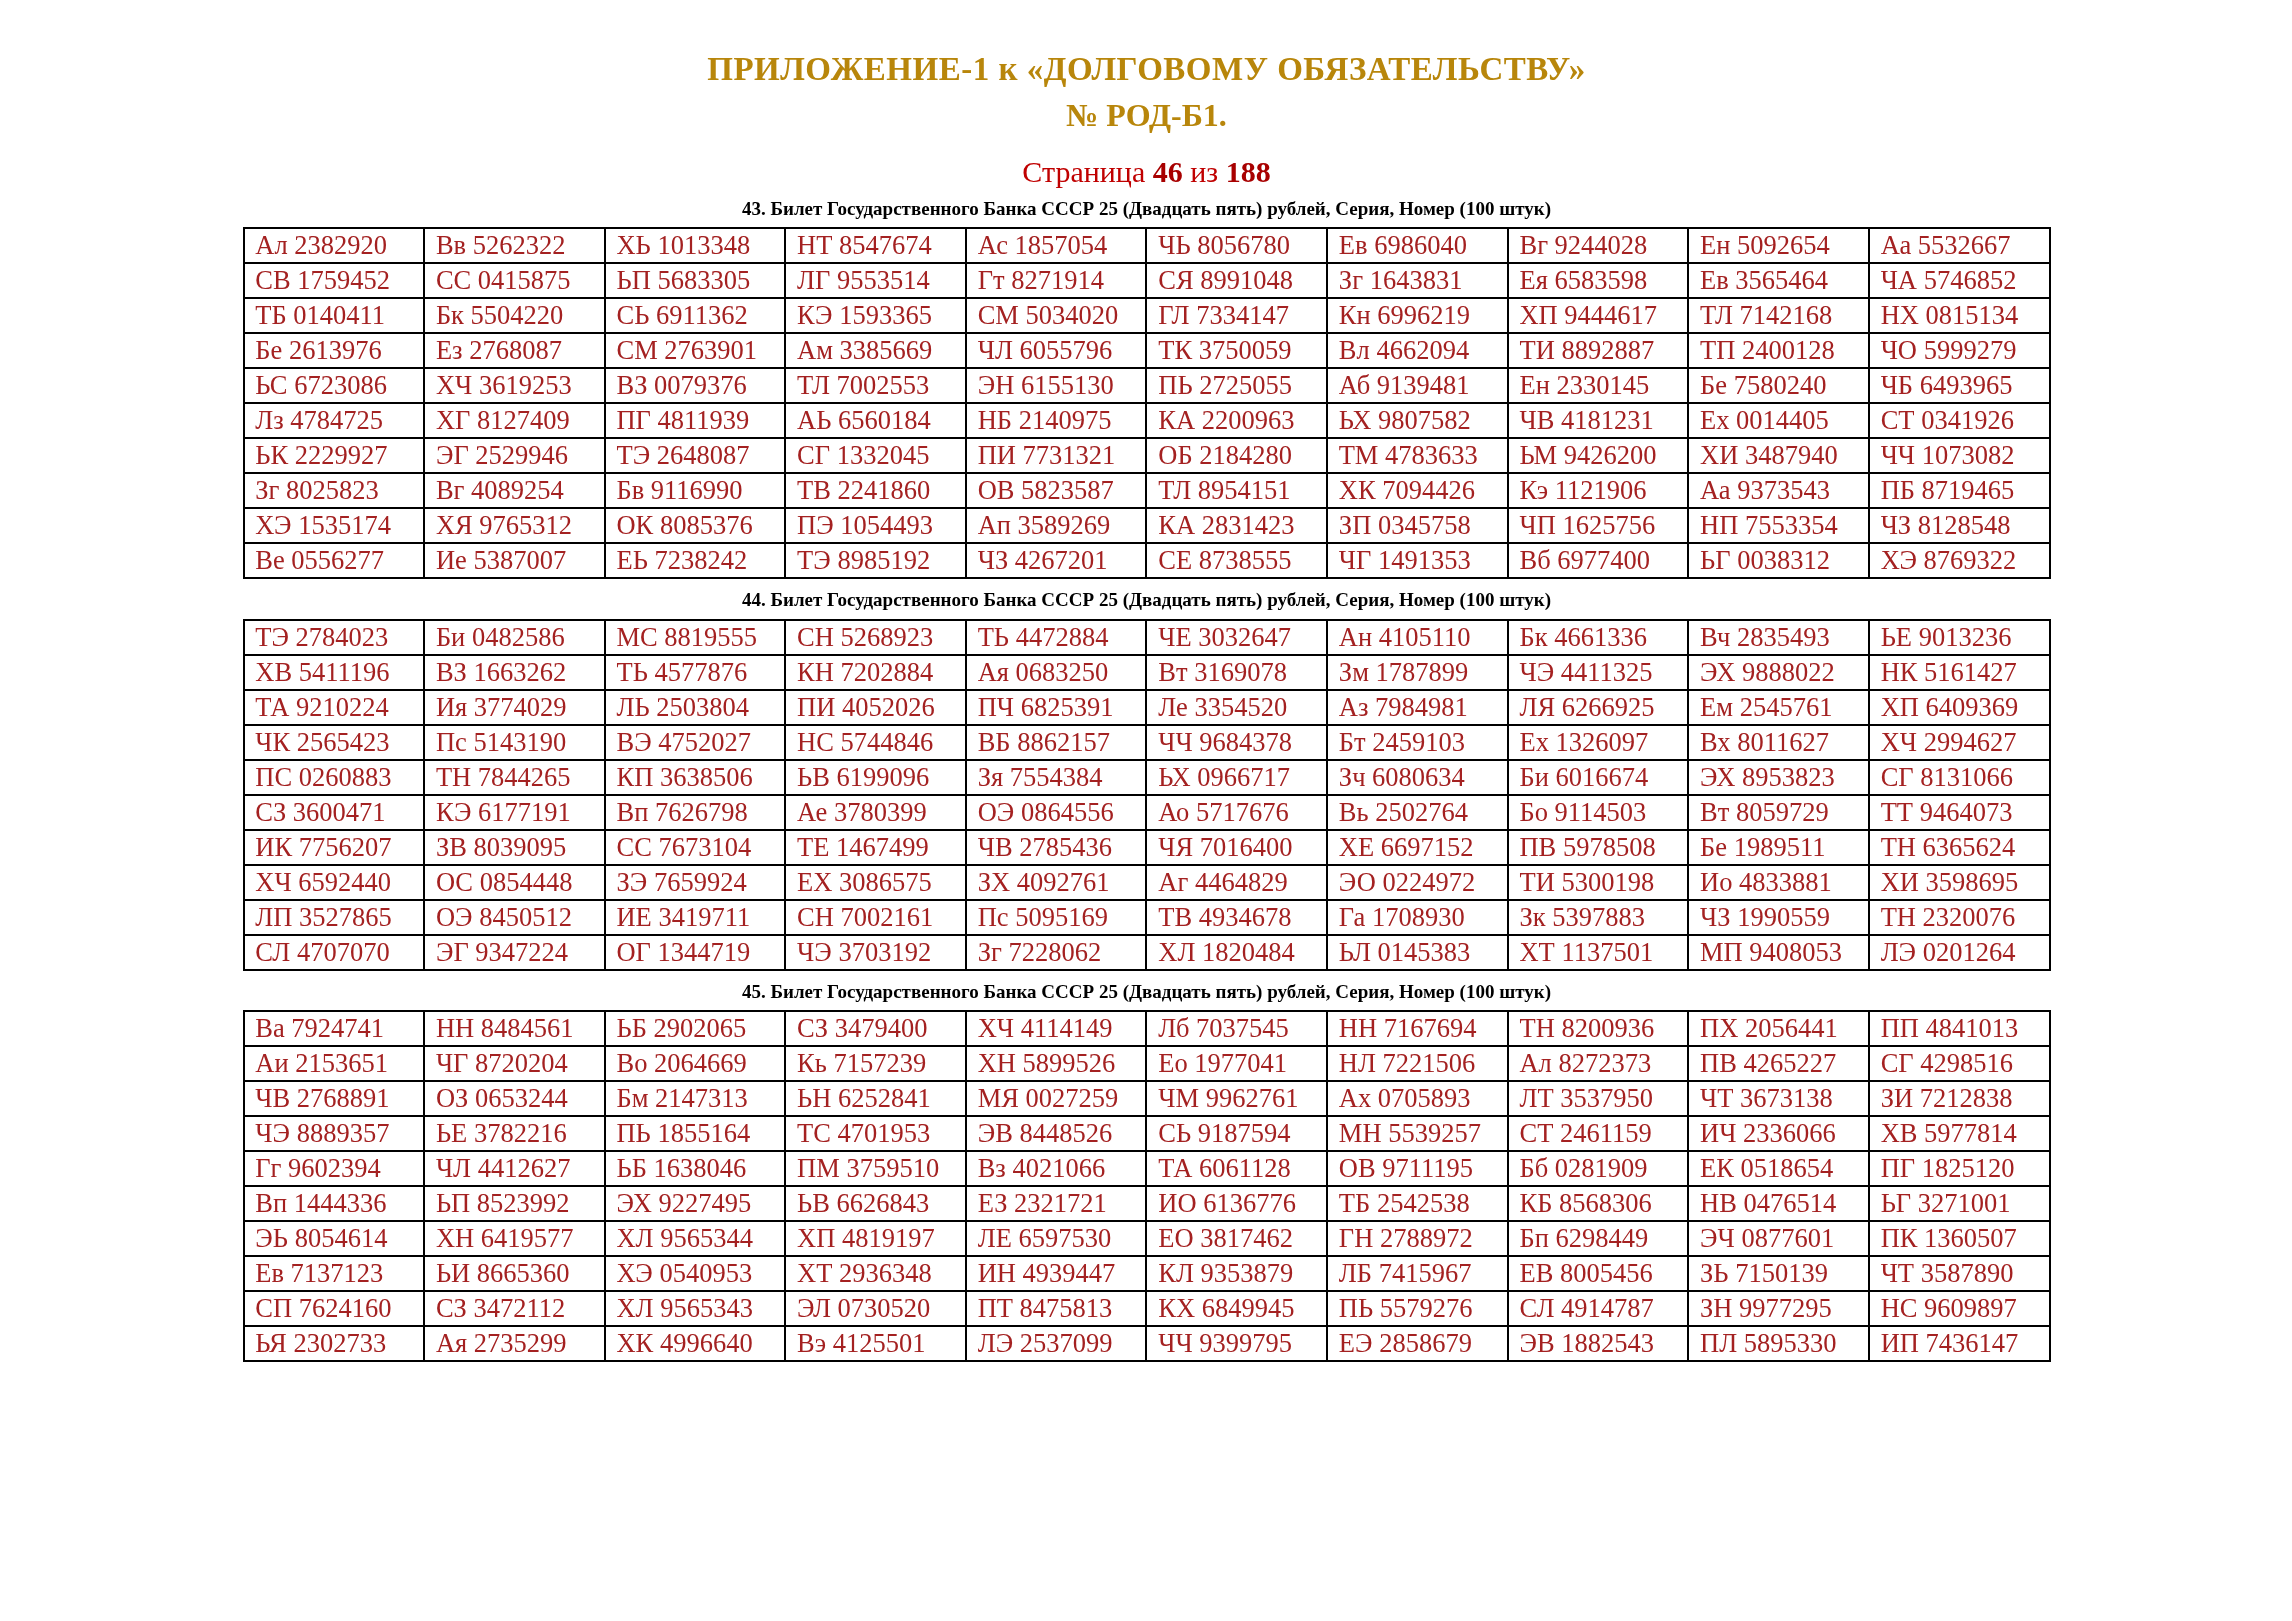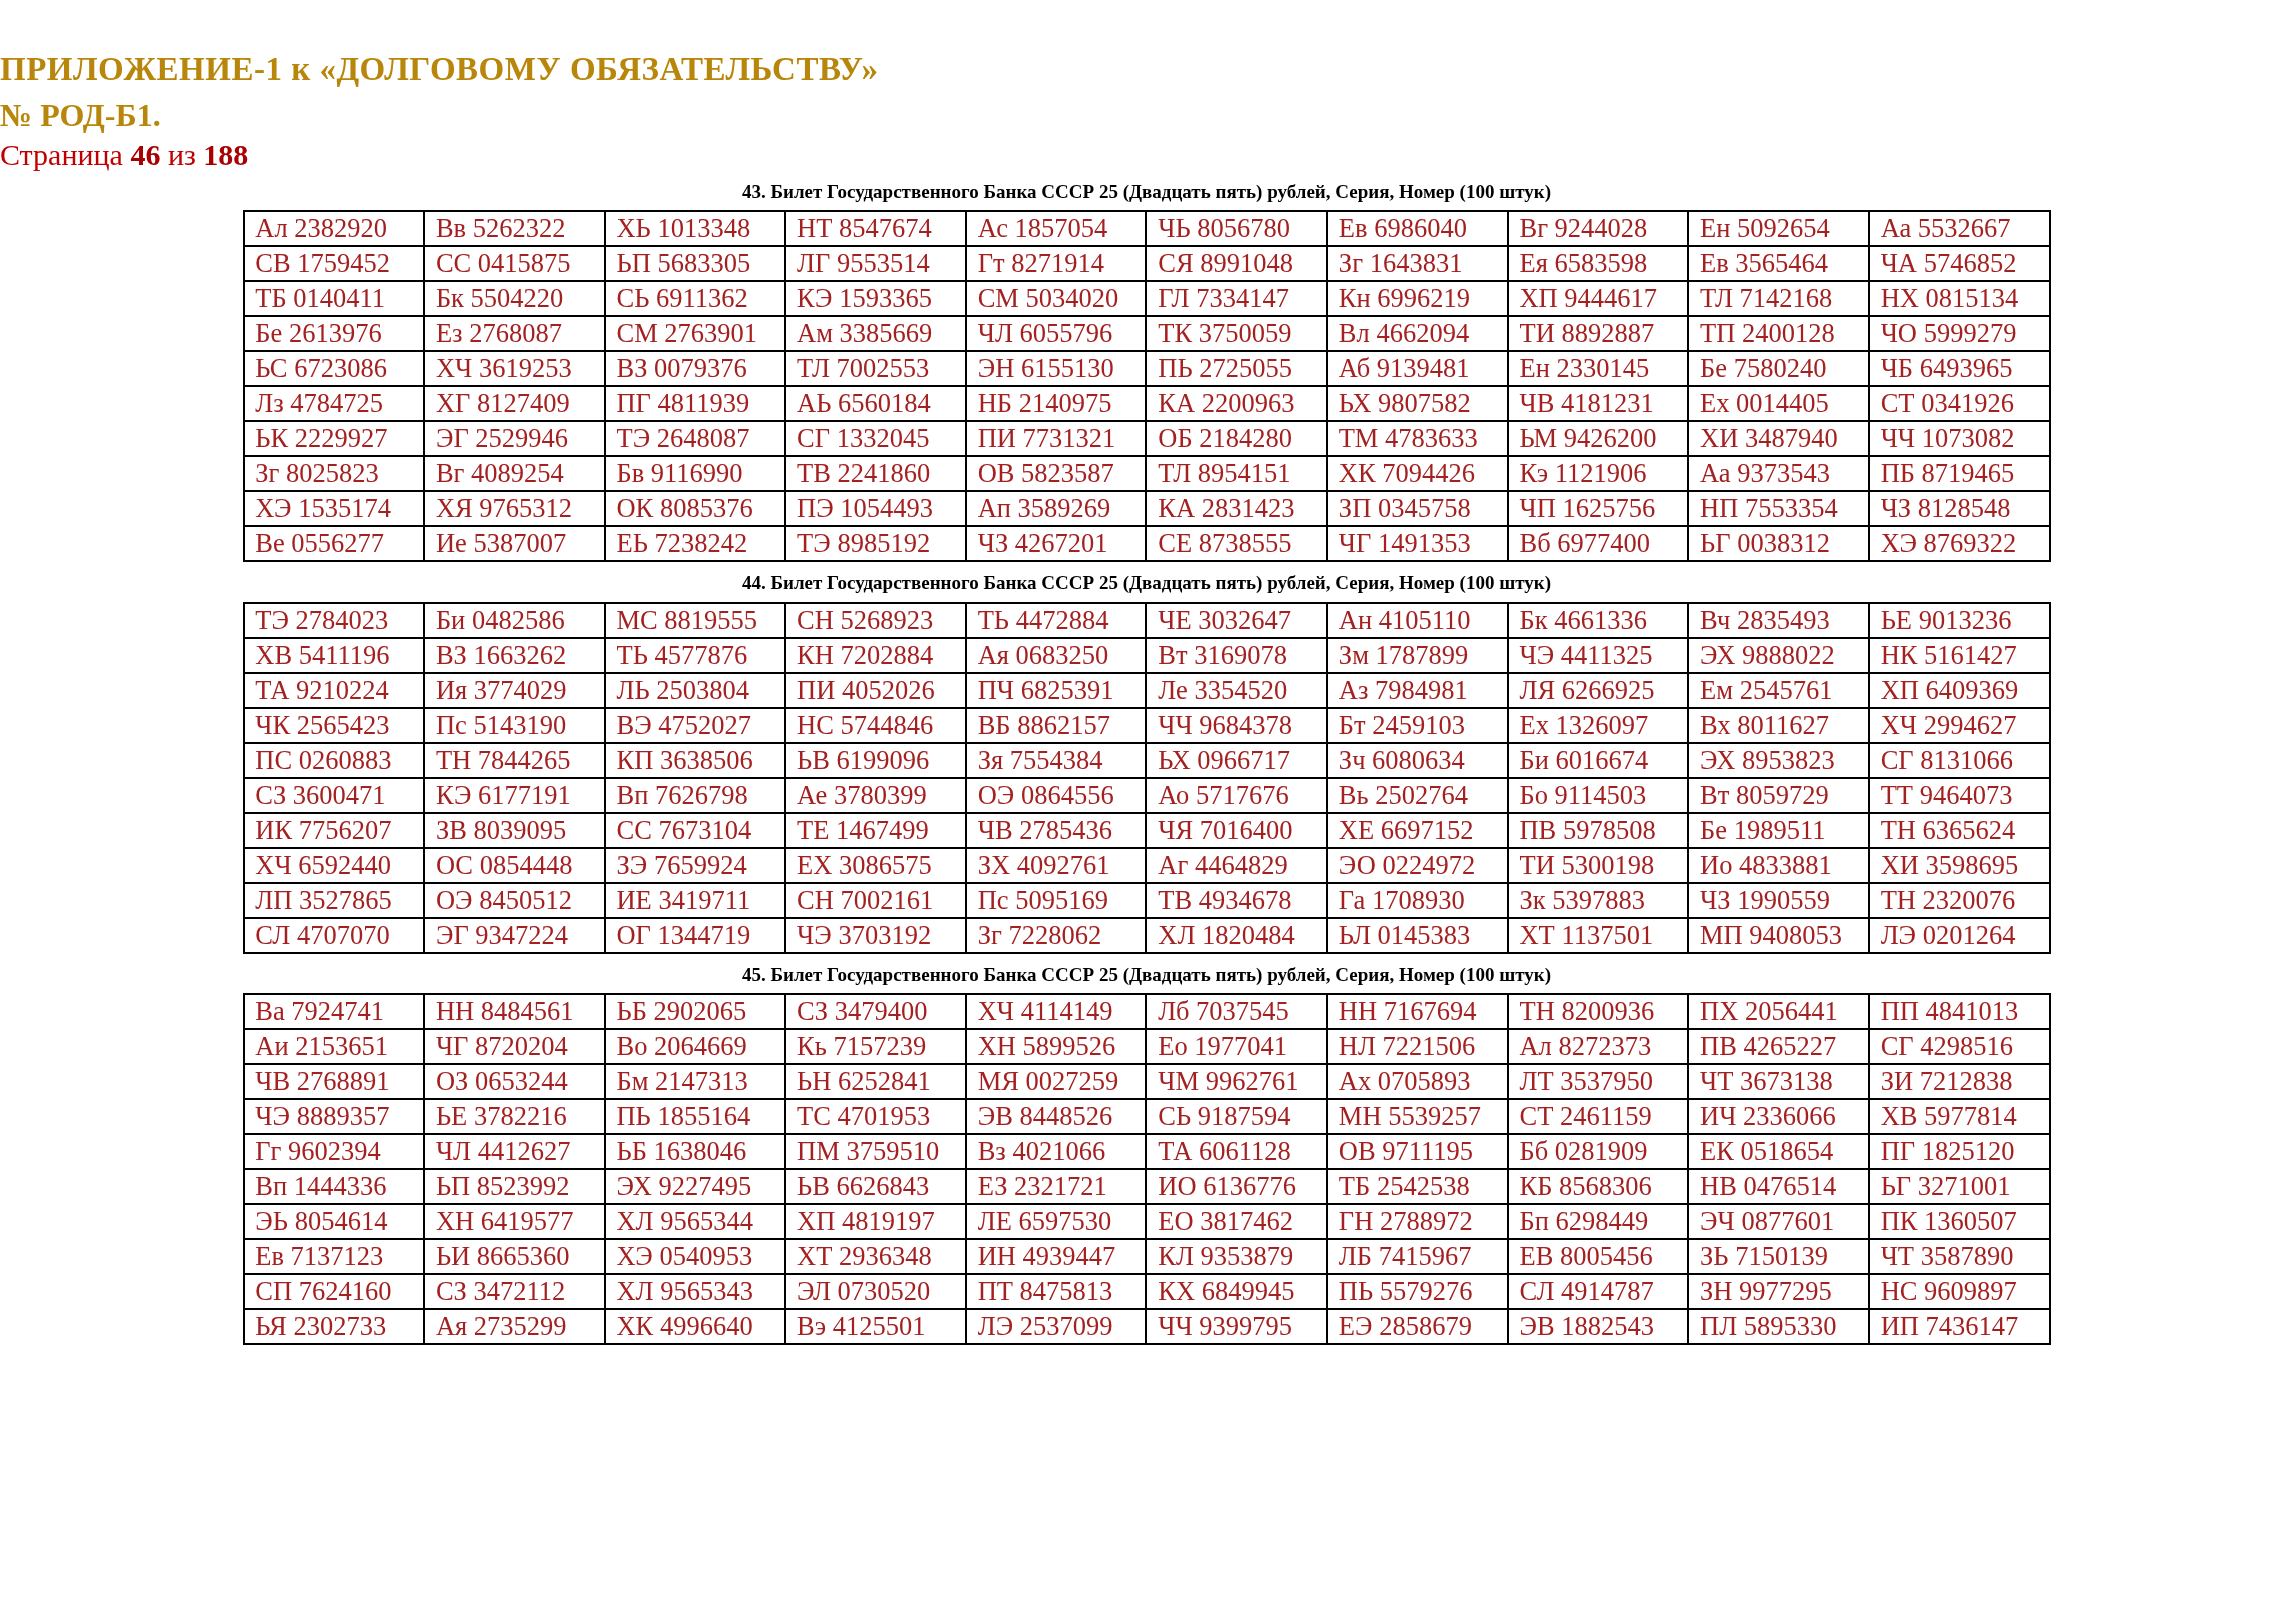--- a/index.html
+++ b/index.html
@@ -9,41 +9,41 @@
     height: 1621px;
     background: #ffffff;
     font-family: "Liberation Serif", "DejaVu Serif", serif;
   }
   .page {
     width: 2293px;
     height: 1621px;
     padding-top: 51px;
     overflow: hidden;
   }
-  .doc-header { }
+  .doc-header { text-align: center; }
   .title-line1 {
     color: #B8860B;
     font-weight: bold;
     font-size: 33px;
     line-height: 1.15;
     margin: 0;
     letter-spacing: 0.5px;
   }
   .title-line2 {
     color: #B8860B;
     font-weight: bold;
     font-size: 32px;
     line-height: 1.1;
     margin: 8.8px 0 0 0;
   }
   .page-line {
     color: #C00000;
     font-size: 30px;
     line-height: 1.1;
-    margin: 5px 0 0 0;
+    margin: 22px 0 0 0;
   }
   .page-line .page-num {
     font-weight: bold;
     color: #A80000;
   }
   .table-caption {
     text-align: center;
     color: #000000;
     font-weight: bold;
     font-size: 19px;

